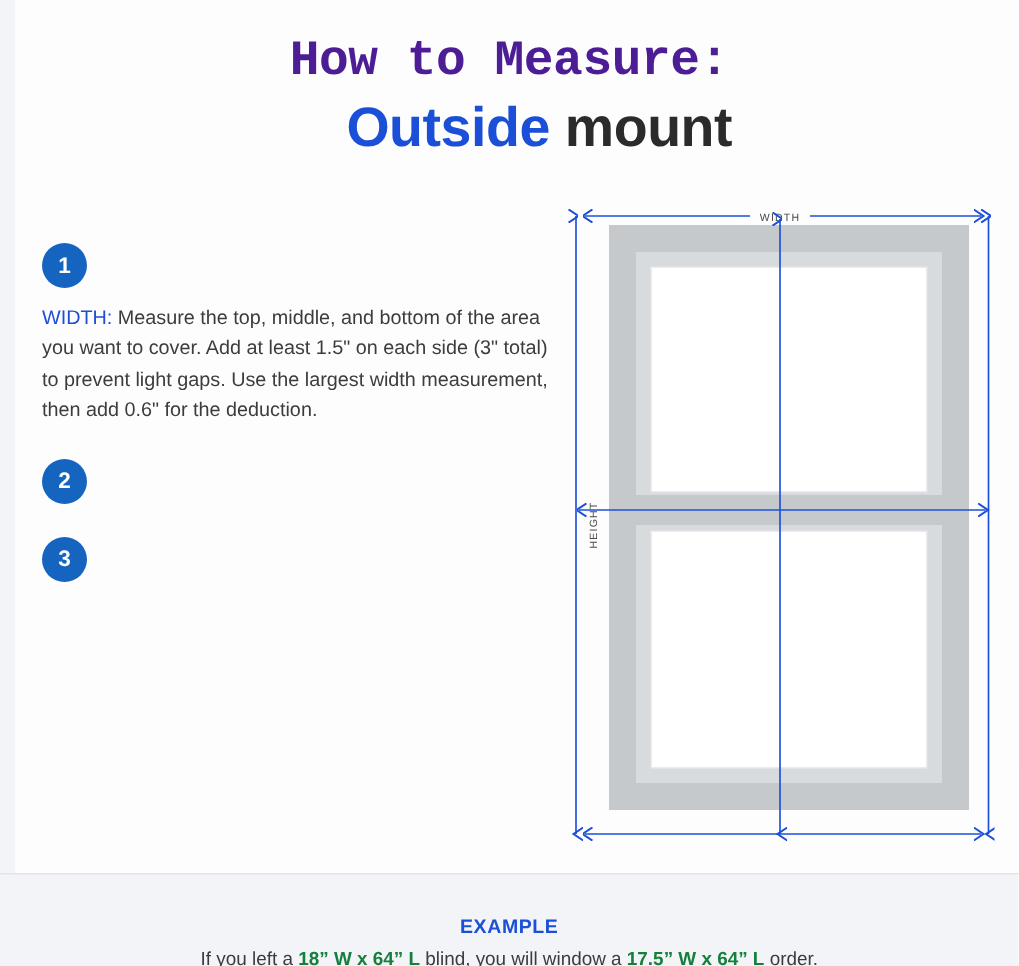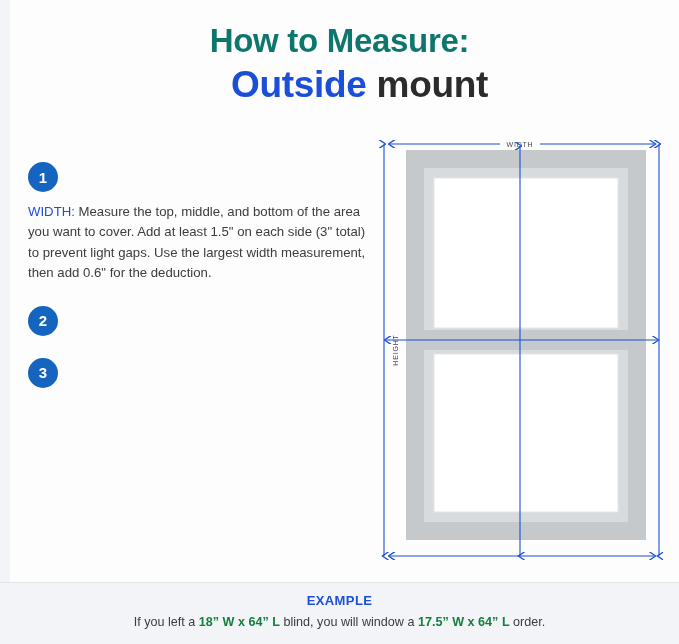--- a/index.html
+++ b/index.html
@@ -26,23 +26,24 @@
   .title-block {
     position: absolute;
     top: 22px;
     left: 0;
     width: 679px;
     text-align: center;
   }
   .title-line1 {
     font-size: 33px;
     font-weight: bold;
-    color: #0f766e;
+    color: #4c1d95;
     letter-spacing: -0.3px;
     line-height: 1.15;
+    font-family: Liberation Mono, monospace;
   }
   .title-line2 {
     font-size: 37px;
     font-weight: bold;
     color: #2b2b2b;
     letter-spacing: -0.3px;
     line-height: 1.2;
     margin-top: 3px;
     margin-left: 40px;
   }
@@ -104,21 +105,21 @@
   .footer {
     position: absolute;
     left: 0;
     bottom: 0;
     width: 679px;
     height: 62px;
     background: #f2f4f7;
     border-top: 1px solid #e2e5ea;
     box-sizing: border-box;
     text-align: center;
-    padding-top: 10px;
+    padding-top: 27px;
   }
   .footer-title {
     font-size: 13px;
     font-weight: bold;
     color: #1b4fd8;
     letter-spacing: 0.4px;
   }
   .footer-text {
     font-size: 12.6px;
     color: #3c3c3c;

